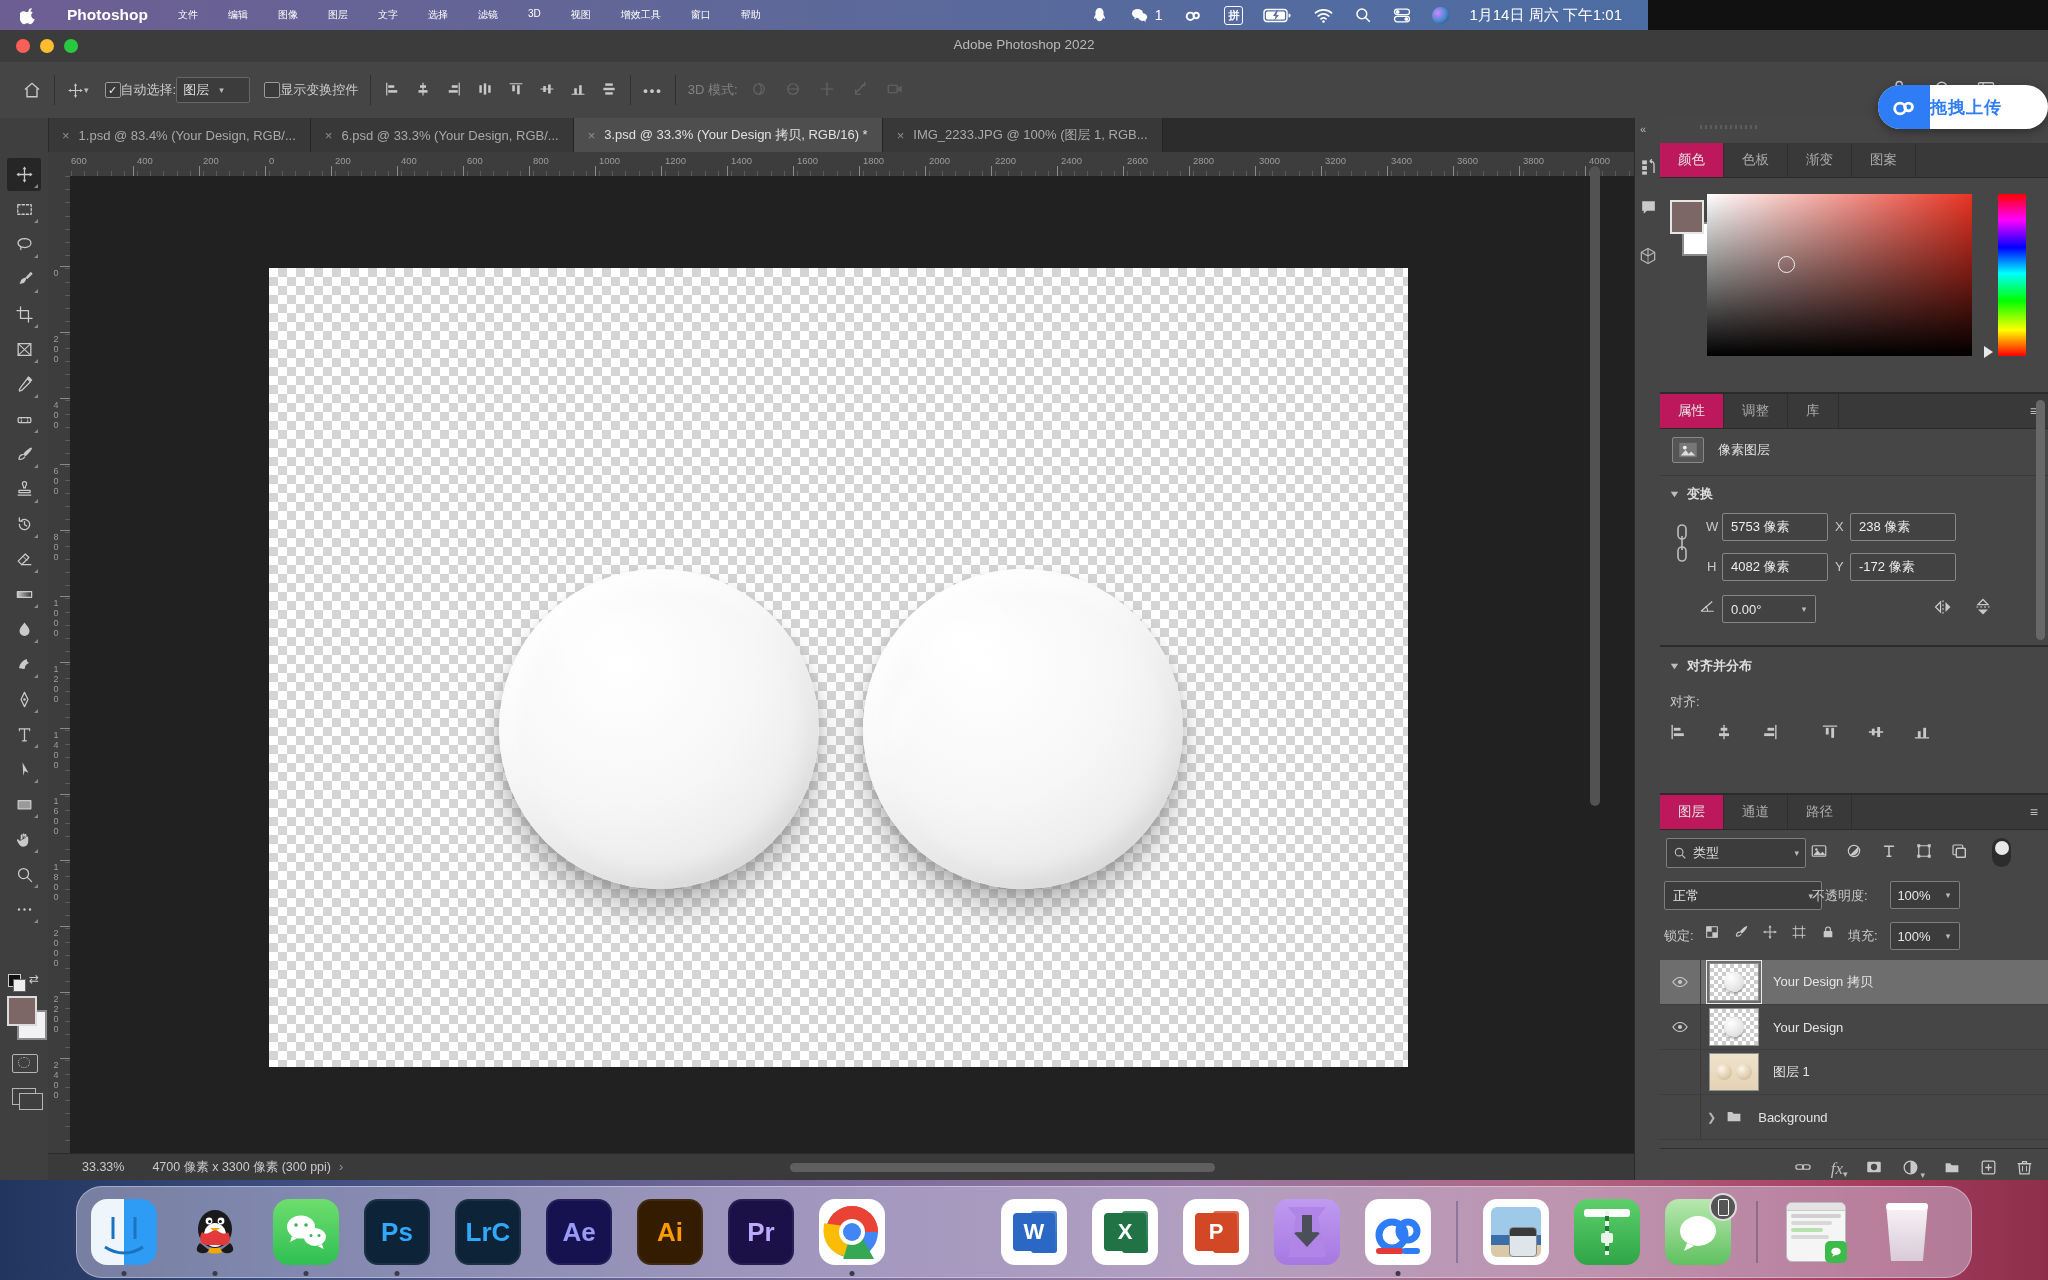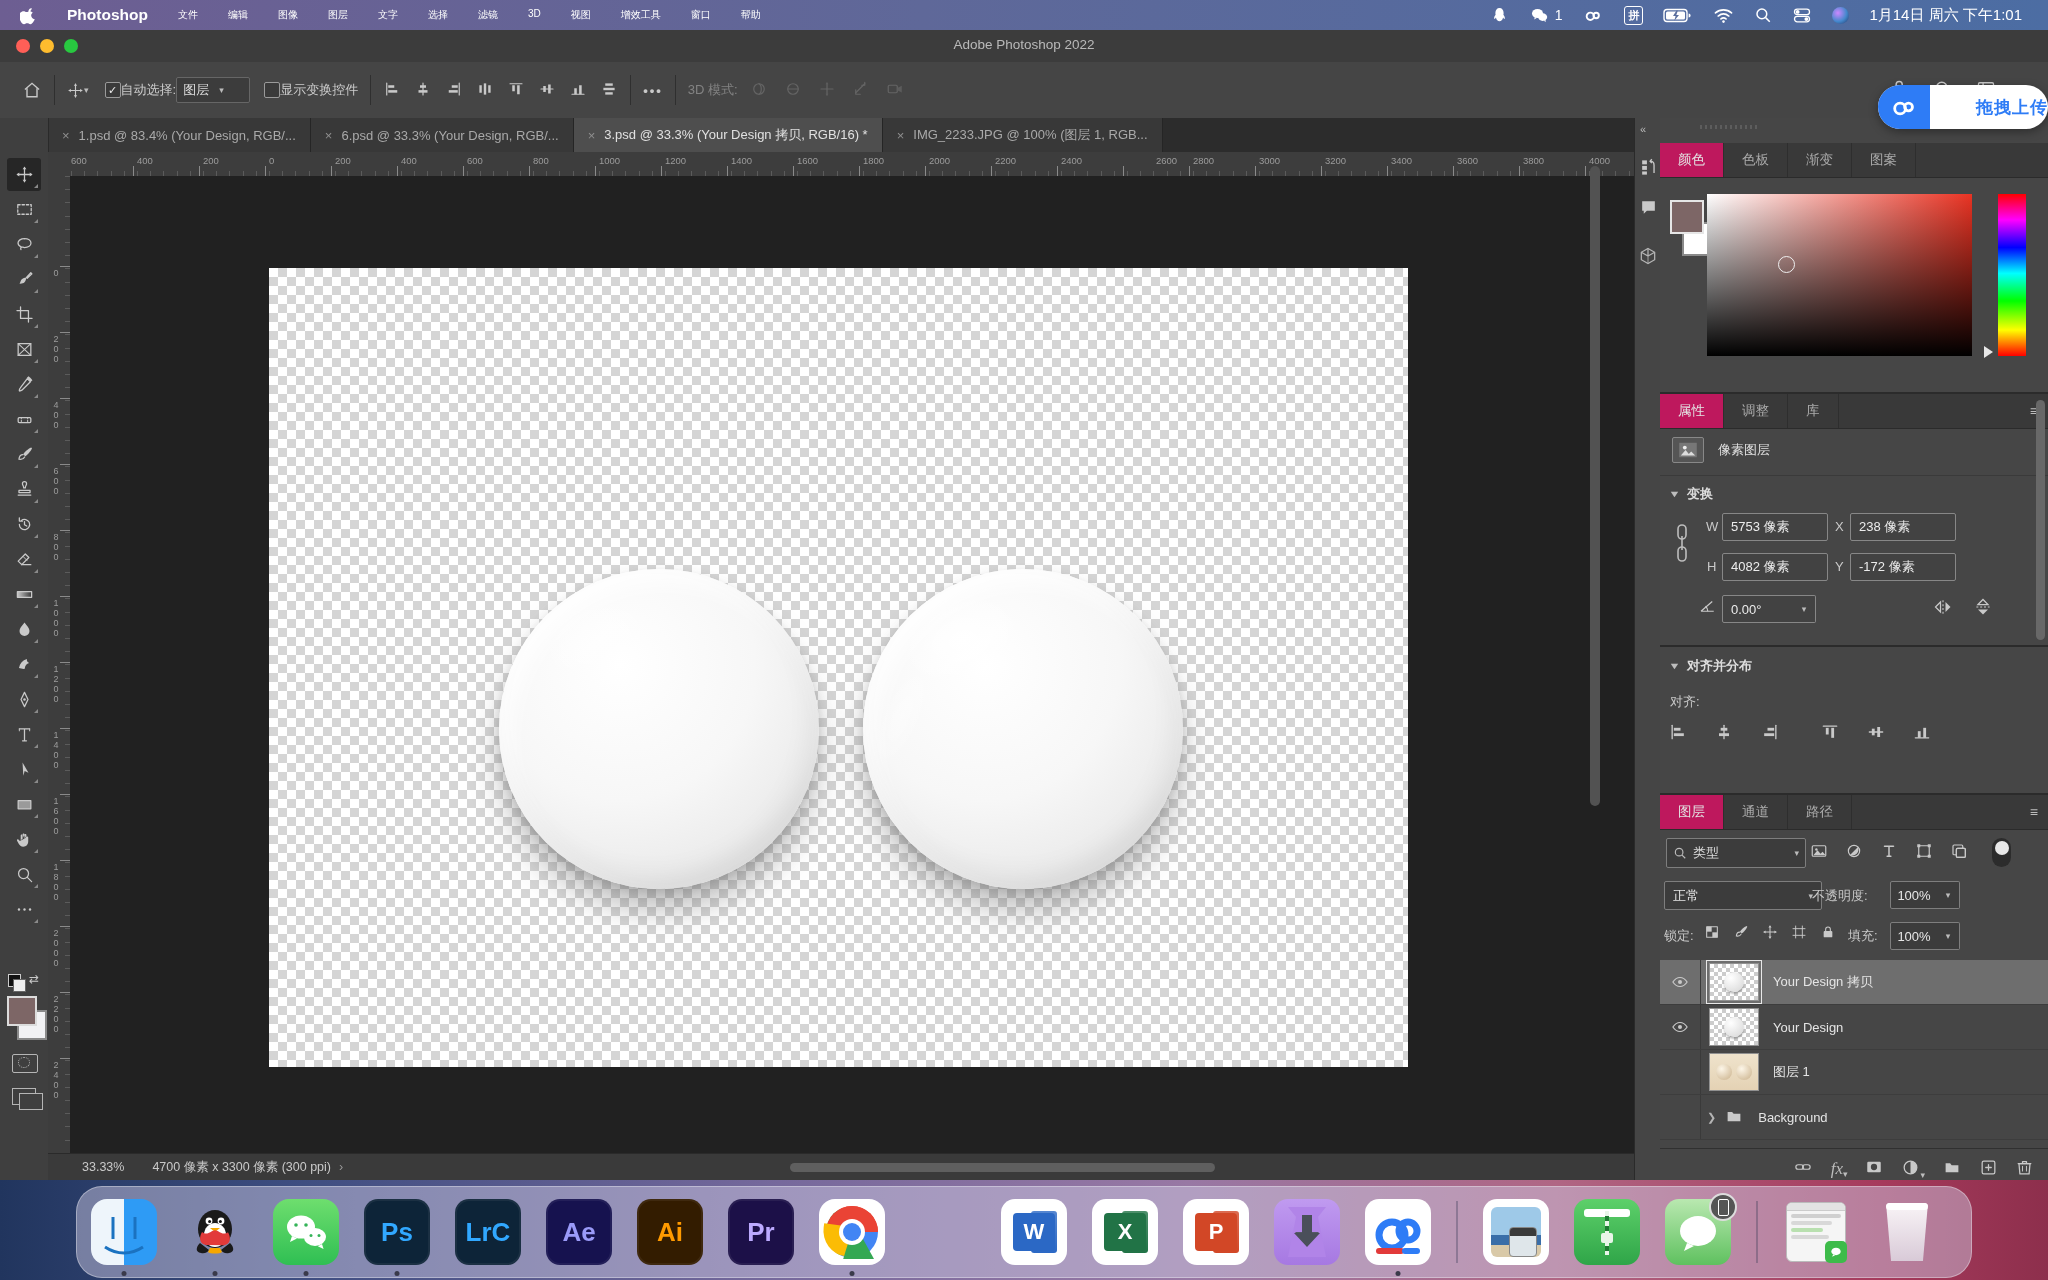--- a/index.html
+++ b/index.html
@@ -1,20 +1,20 @@
 <!DOCTYPE html>
 <html><head>
 <meta charset="utf-8">
 <style>
   html,body{margin:0;padding:0;background:#111;}
   .screen{position:relative;width:2048px;height:1280px;overflow:hidden;
     font-family:"Liberation Sans","DejaVu Sans",sans-serif;
     -webkit-font-smoothing:antialiased;color:#d6d6d6;}
   
-  .menubar{position:absolute;left:0;top:0;width:2048px;height:30px;
+  .menubar{position:absolute;left:0;top:0;width:1648px;height:30px;
     background:linear-gradient(90deg,#6d5e92 0%,#5f6899 45%,#4c6da3 100%);
     display:flex;align-items:center;color:#fff;font-size:15px;}
   .mb-left{display:flex;align-items:center;gap:30px;padding-left:20px;}
   .mb-app{font-weight:bold;font-size:15.5px;}
   .mb-item{font-size:10px;}
   .mb-right{margin-left:auto;display:flex;align-items:center;gap:20px;padding-right:26px;}
   .mb-ico{display:flex;align-items:center;}
   .pinyin-box{border:1.6px solid #fff;border-radius:3px;width:17px;height:17px;
     font-size:11px;display:flex;align-items:center;justify-content:center;font-weight:bold;}
   .siri-dot{width:17px;height:17px;border-radius:50%;
@@ -122,21 +122,21 @@
     background:linear-gradient(to top,#000,rgba(0,0,0,0)),linear-gradient(to right,#fff,#e93323);}
   .cp-marker{position:absolute;left:71px;top:62px;width:15px;height:15px;border:1.6px solid #f0f0f0;border-radius:50%;}
   .cp-hue{position:absolute;left:338px;top:16px;width:28px;height:162px;
     background:linear-gradient(180deg,#f00 0%,#f0f 16%,#00f 33%,#0ff 49%,#0f0 66%,#ff0 84%,#f00 100%);}
   .cp-hue-arrow{position:absolute;left:324px;top:168px;width:0;height:0;
     border-top:6px solid transparent;border-bottom:6px solid transparent;border-left:9px solid #e8e8e8;}
   .upload-pill{position:absolute;left:218px;top:-93px;width:170px;height:44px;border-radius:22px;
     background:#fff;display:flex;align-items:center;box-shadow:0 3px 10px rgba(0,0,0,.35);z-index:5;}
   .up-logo{width:52px;height:44px;border-radius:22px 0 0 22px;background:#2e7cf6;
     display:flex;align-items:center;justify-content:center;}
-  .up-text{flex:1;text-align:right;color:#2e7cf6;font-size:17px;font-weight:bold;letter-spacing:1px;}
+  .up-text{flex:1;text-align:left;color:#2e7cf6;font-size:17px;font-weight:bold;letter-spacing:1px;}
   .props-content{position:relative;height:216px;border-bottom:2px solid #2b2b2b;font-size:13px;}
   .pixrow{position:absolute;left:12px;top:8px;display:flex;align-items:center;gap:14px;}
   .pix-thumb{width:30px;height:24px;border:1px solid #888;border-radius:2px;background:#555;
     display:flex;align-items:center;justify-content:center;}
   .pc-div{position:absolute;left:0;right:0;top:46px;height:1px;background:#3a3a3a;}
   .sec-head{position:absolute;left:10px;display:flex;align-items:center;gap:8px;color:#dedede;font-weight:bold;}
   .chev-open{font-size:9px;color:#bdbdbd;transform:scaleX(1.4);}
   .tf-label{position:absolute;color:#c9c9c9;}
   .tf-input{position:absolute;width:96px;height:26px;background:#424242;border:1px solid #878787;
     border-radius:2px;color:#ececec;display:flex;align-items:center;padding-left:8px;font-size:13px;}
@@ -607,21 +607,21 @@
         <span class="hr-num" style="left: 727px;">1600</span>
         <span style="position: absolute; left: 723px; top: 14px; width: 1px; height: 10px; background: rgb(138, 138, 138);"></span>
         <span class="hr-num" style="left: 793px;">1800</span>
         <span style="position: absolute; left: 789px; top: 14px; width: 1px; height: 10px; background: rgb(138, 138, 138);"></span>
         <span class="hr-num" style="left: 859px;">2000</span>
         <span style="position: absolute; left: 855px; top: 14px; width: 1px; height: 10px; background: rgb(138, 138, 138);"></span>
         <span class="hr-num" style="left: 925px;">2200</span>
         <span style="position: absolute; left: 921px; top: 14px; width: 1px; height: 10px; background: rgb(138, 138, 138);"></span>
         <span class="hr-num" style="left: 991px;">2400</span>
         <span style="position: absolute; left: 987px; top: 14px; width: 1px; height: 10px; background: rgb(138, 138, 138);"></span>
-        <span class="hr-num" style="left: 1086px;">2600</span>
+        <span class="hr-num" style="left: 1057px;">2600</span>
         <span style="position: absolute; left: 1053px; top: 14px; width: 1px; height: 10px; background: rgb(138, 138, 138);"></span>
         <span class="hr-num" style="left: 1123px;">2800</span>
         <span style="position: absolute; left: 1119px; top: 14px; width: 1px; height: 10px; background: rgb(138, 138, 138);"></span>
         <span class="hr-num" style="left: 1189px;">3000</span>
         <span style="position: absolute; left: 1185px; top: 14px; width: 1px; height: 10px; background: rgb(138, 138, 138);"></span>
         <span class="hr-num" style="left: 1255px;">3200</span>
         <span style="position: absolute; left: 1251px; top: 14px; width: 1px; height: 10px; background: rgb(138, 138, 138);"></span>
         <span class="hr-num" style="left: 1321px;">3400</span>
         <span style="position: absolute; left: 1317px; top: 14px; width: 1px; height: 10px; background: rgb(138, 138, 138);"></span>
         <span class="hr-num" style="left: 1387px;">3600</span>

